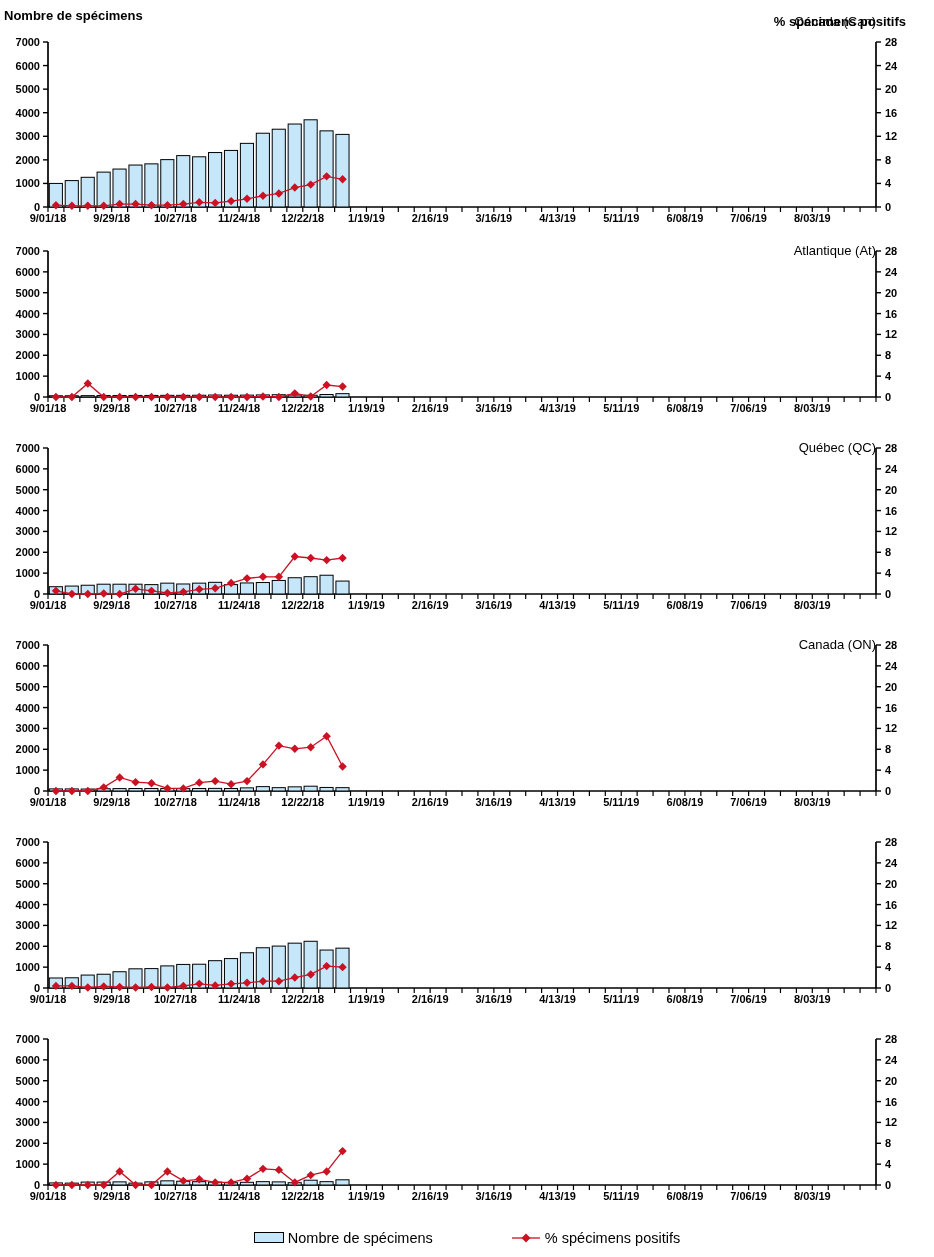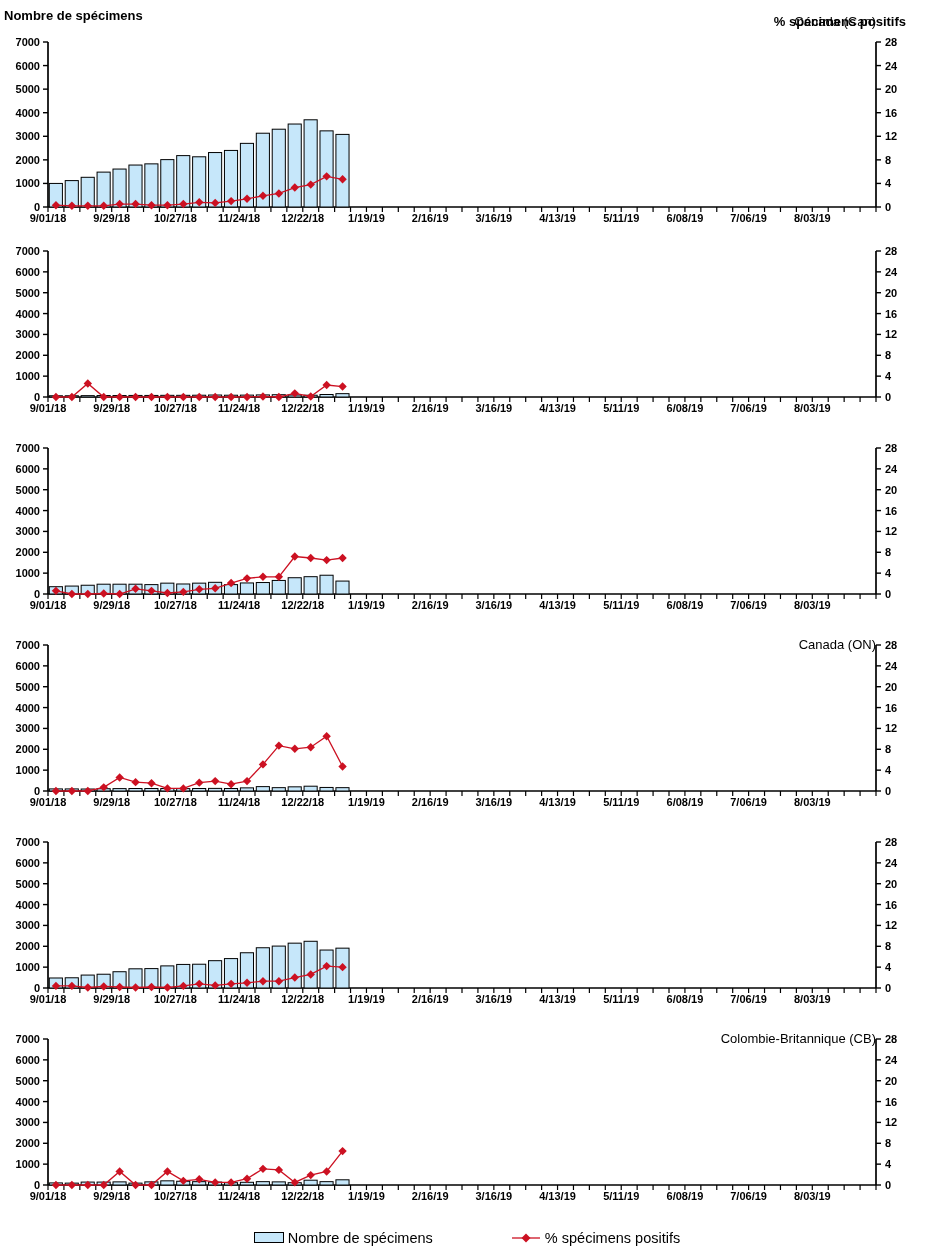--- a/index.html
+++ b/index.html
@@ -188,20 +188,21 @@
           <path d="M262.96153846153845 191.60357142857143 L267.16153846153844 195.80357142857142 L262.96153846153845 200.0035714285714 L258.76153846153846 195.80357142857142 Z" fill="#CC1122"></path>
           <path d="M278.88461538461536 189.2464285714286 L283.08461538461535 193.44642857142858 L278.88461538461536 197.64642857142857 L274.68461538461537 193.44642857142858 Z" fill="#CC1122"></path>
           <path d="M294.8076923076923 183.35357142857146 L299.0076923076923 187.55357142857144 L294.8076923076923 191.75357142857143 L290.60769230769233 187.55357142857144 Z" fill="#CC1122"></path>
           <path d="M310.7307692307692 180.40714285714287 L314.9307692307692 184.60714285714286 L310.7307692307692 188.80714285714285 L306.53076923076924 184.60714285714286 Z" fill="#CC1122"></path>
           <path d="M326.65384615384613 172.15714285714287 L330.8538461538461 176.35714285714286 L326.65384615384613 180.55714285714285 L322.45384615384614 176.35714285714286 Z" fill="#CC1122"></path>
           <path d="M342.5769230769231 175.10357142857143 L346.7769230769231 179.30357142857142 L342.5769230769231 183.5035714285714 L338.3769230769231 179.30357142857142 Z" fill="#CC1122"></path>
         </svg></div>
   </div>
 
   <div class="panel">
+    <div class="panel-title">Atlantique (At)</div>
     <div class="svg-host"><svg width="934" height="197" viewBox="0 0 934 197">
           <line x1="48" y1="16" x2="48" y2="162" stroke="#000000" stroke-width="1.7"></line>
           <line x1="876" y1="16" x2="876" y2="162" stroke="#000000" stroke-width="1.7"></line>
           <line x1="48" y1="162" x2="876" y2="162" stroke="#000000" stroke-width="1.7"></line>
           <line x1="43" y1="162" x2="48" y2="162" stroke="#000000" stroke-width="1.4"></line>
           <text x="40" y="166" text-anchor="end" class="tick">0</text>
           <line x1="43" y1="141.14285714285714" x2="48" y2="141.14285714285714" stroke="#000000" stroke-width="1.4"></line>
           <text x="40" y="145.14285714285714" text-anchor="end" class="tick">1000</text>
           <line x1="43" y1="120.28571428571428" x2="48" y2="120.28571428571428" stroke="#000000" stroke-width="1.4"></line>
           <text x="40" y="124.28571428571428" text-anchor="end" class="tick">2000</text>
@@ -333,20 +334,21 @@
           <path d="M262.96153846153845 157.27857142857144 L267.16153846153844 161.47857142857143 L262.96153846153845 165.67857142857142 L258.76153846153846 161.47857142857143 Z" fill="#CC1122"></path>
           <path d="M278.88461538461536 157.8 L283.08461538461535 162 L278.88461538461536 166.2 L274.68461538461537 162 Z" fill="#CC1122"></path>
           <path d="M294.8076923076923 154.15 L299.0076923076923 158.35 L294.8076923076923 162.54999999999998 L290.60769230769233 158.35 Z" fill="#CC1122"></path>
           <path d="M310.7307692307692 157.27857142857144 L314.9307692307692 161.47857142857143 L310.7307692307692 165.67857142857142 L306.53076923076924 161.47857142857143 Z" fill="#CC1122"></path>
           <path d="M326.65384615384613 145.80714285714288 L330.8538461538461 150.00714285714287 L326.65384615384613 154.20714285714286 L322.45384615384614 150.00714285714287 Z" fill="#CC1122"></path>
           <path d="M342.5769230769231 147.3714285714286 L346.7769230769231 151.57142857142858 L342.5769230769231 155.77142857142857 L338.3769230769231 151.57142857142858 Z" fill="#CC1122"></path>
         </svg></div>
   </div>
 
   <div class="panel">
+    <div class="panel-title">Québec (QC)</div>
     <div class="svg-host"><svg width="934" height="197" viewBox="0 0 934 197">
           <line x1="48" y1="16" x2="48" y2="162" stroke="#000000" stroke-width="1.7"></line>
           <line x1="876" y1="16" x2="876" y2="162" stroke="#000000" stroke-width="1.7"></line>
           <line x1="48" y1="162" x2="876" y2="162" stroke="#000000" stroke-width="1.7"></line>
           <line x1="43" y1="162" x2="48" y2="162" stroke="#000000" stroke-width="1.4"></line>
           <text x="40" y="166" text-anchor="end" class="tick">0</text>
           <line x1="43" y1="141.14285714285714" x2="48" y2="141.14285714285714" stroke="#000000" stroke-width="1.4"></line>
           <text x="40" y="145.14285714285714" text-anchor="end" class="tick">1000</text>
           <line x1="43" y1="120.28571428571428" x2="48" y2="120.28571428571428" stroke="#000000" stroke-width="1.4"></line>
           <text x="40" y="124.28571428571428" text-anchor="end" class="tick">2000</text>
@@ -769,21 +771,20 @@
           <path d="M262.96153846153845 151.02142857142857 L267.16153846153844 155.22142857142856 L262.96153846153845 159.42142857142855 L258.76153846153846 155.22142857142856 Z" fill="#CC1122"></path>
           <path d="M278.88461538461536 151.02142857142857 L283.08461538461535 155.22142857142856 L278.88461538461536 159.42142857142855 L274.68461538461537 155.22142857142856 Z" fill="#CC1122"></path>
           <path d="M294.8076923076923 147.3714285714286 L299.0076923076923 151.57142857142858 L294.8076923076923 155.77142857142857 L290.60769230769233 151.57142857142858 Z" fill="#CC1122"></path>
           <path d="M310.7307692307692 144.24285714285716 L314.9307692307692 148.44285714285715 L310.7307692307692 152.64285714285714 L306.53076923076924 148.44285714285715 Z" fill="#CC1122"></path>
           <path d="M326.65384615384613 135.9 L330.8538461538461 140.1 L326.65384615384613 144.29999999999998 L322.45384615384614 140.1 Z" fill="#CC1122"></path>
           <path d="M342.5769230769231 136.94285714285715 L346.7769230769231 141.14285714285714 L342.5769230769231 145.34285714285713 L338.3769230769231 141.14285714285714 Z" fill="#CC1122"></path>
         </svg></div>
   </div>
 
   <div class="panel">
-    <div class="panel-title">Colombie-Britannique (CB)</div>
     <div class="svg-host"><svg width="934" height="197" viewBox="0 0 934 197">
           <line x1="48" y1="16" x2="48" y2="162" stroke="#000000" stroke-width="1.7"></line>
           <line x1="876" y1="16" x2="876" y2="162" stroke="#000000" stroke-width="1.7"></line>
           <line x1="48" y1="162" x2="876" y2="162" stroke="#000000" stroke-width="1.7"></line>
           <line x1="43" y1="162" x2="48" y2="162" stroke="#000000" stroke-width="1.4"></line>
           <text x="40" y="166" text-anchor="end" class="tick">0</text>
           <line x1="43" y1="141.14285714285714" x2="48" y2="141.14285714285714" stroke="#000000" stroke-width="1.4"></line>
           <text x="40" y="145.14285714285714" text-anchor="end" class="tick">1000</text>
           <line x1="43" y1="120.28571428571428" x2="48" y2="120.28571428571428" stroke="#000000" stroke-width="1.4"></line>
           <text x="40" y="124.28571428571428" text-anchor="end" class="tick">2000</text>

